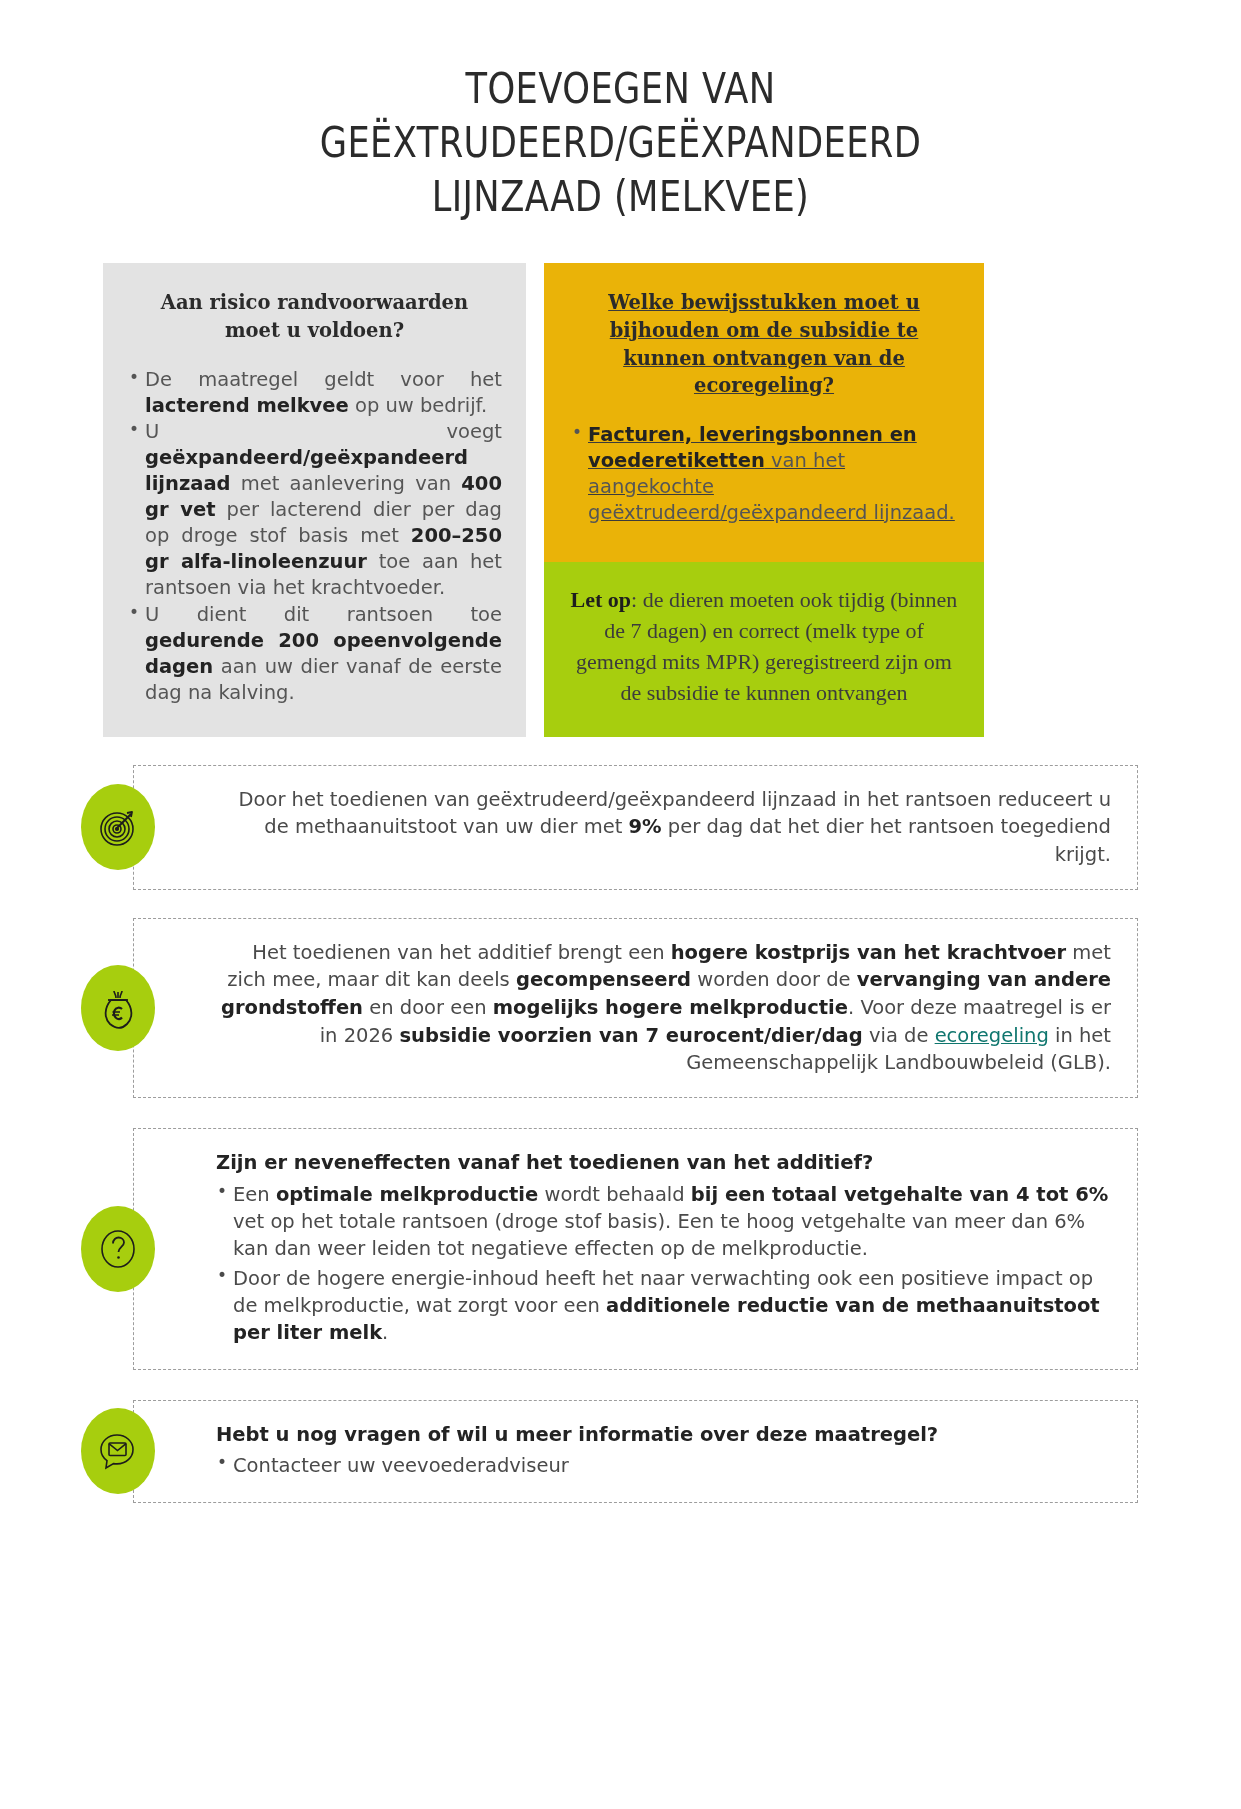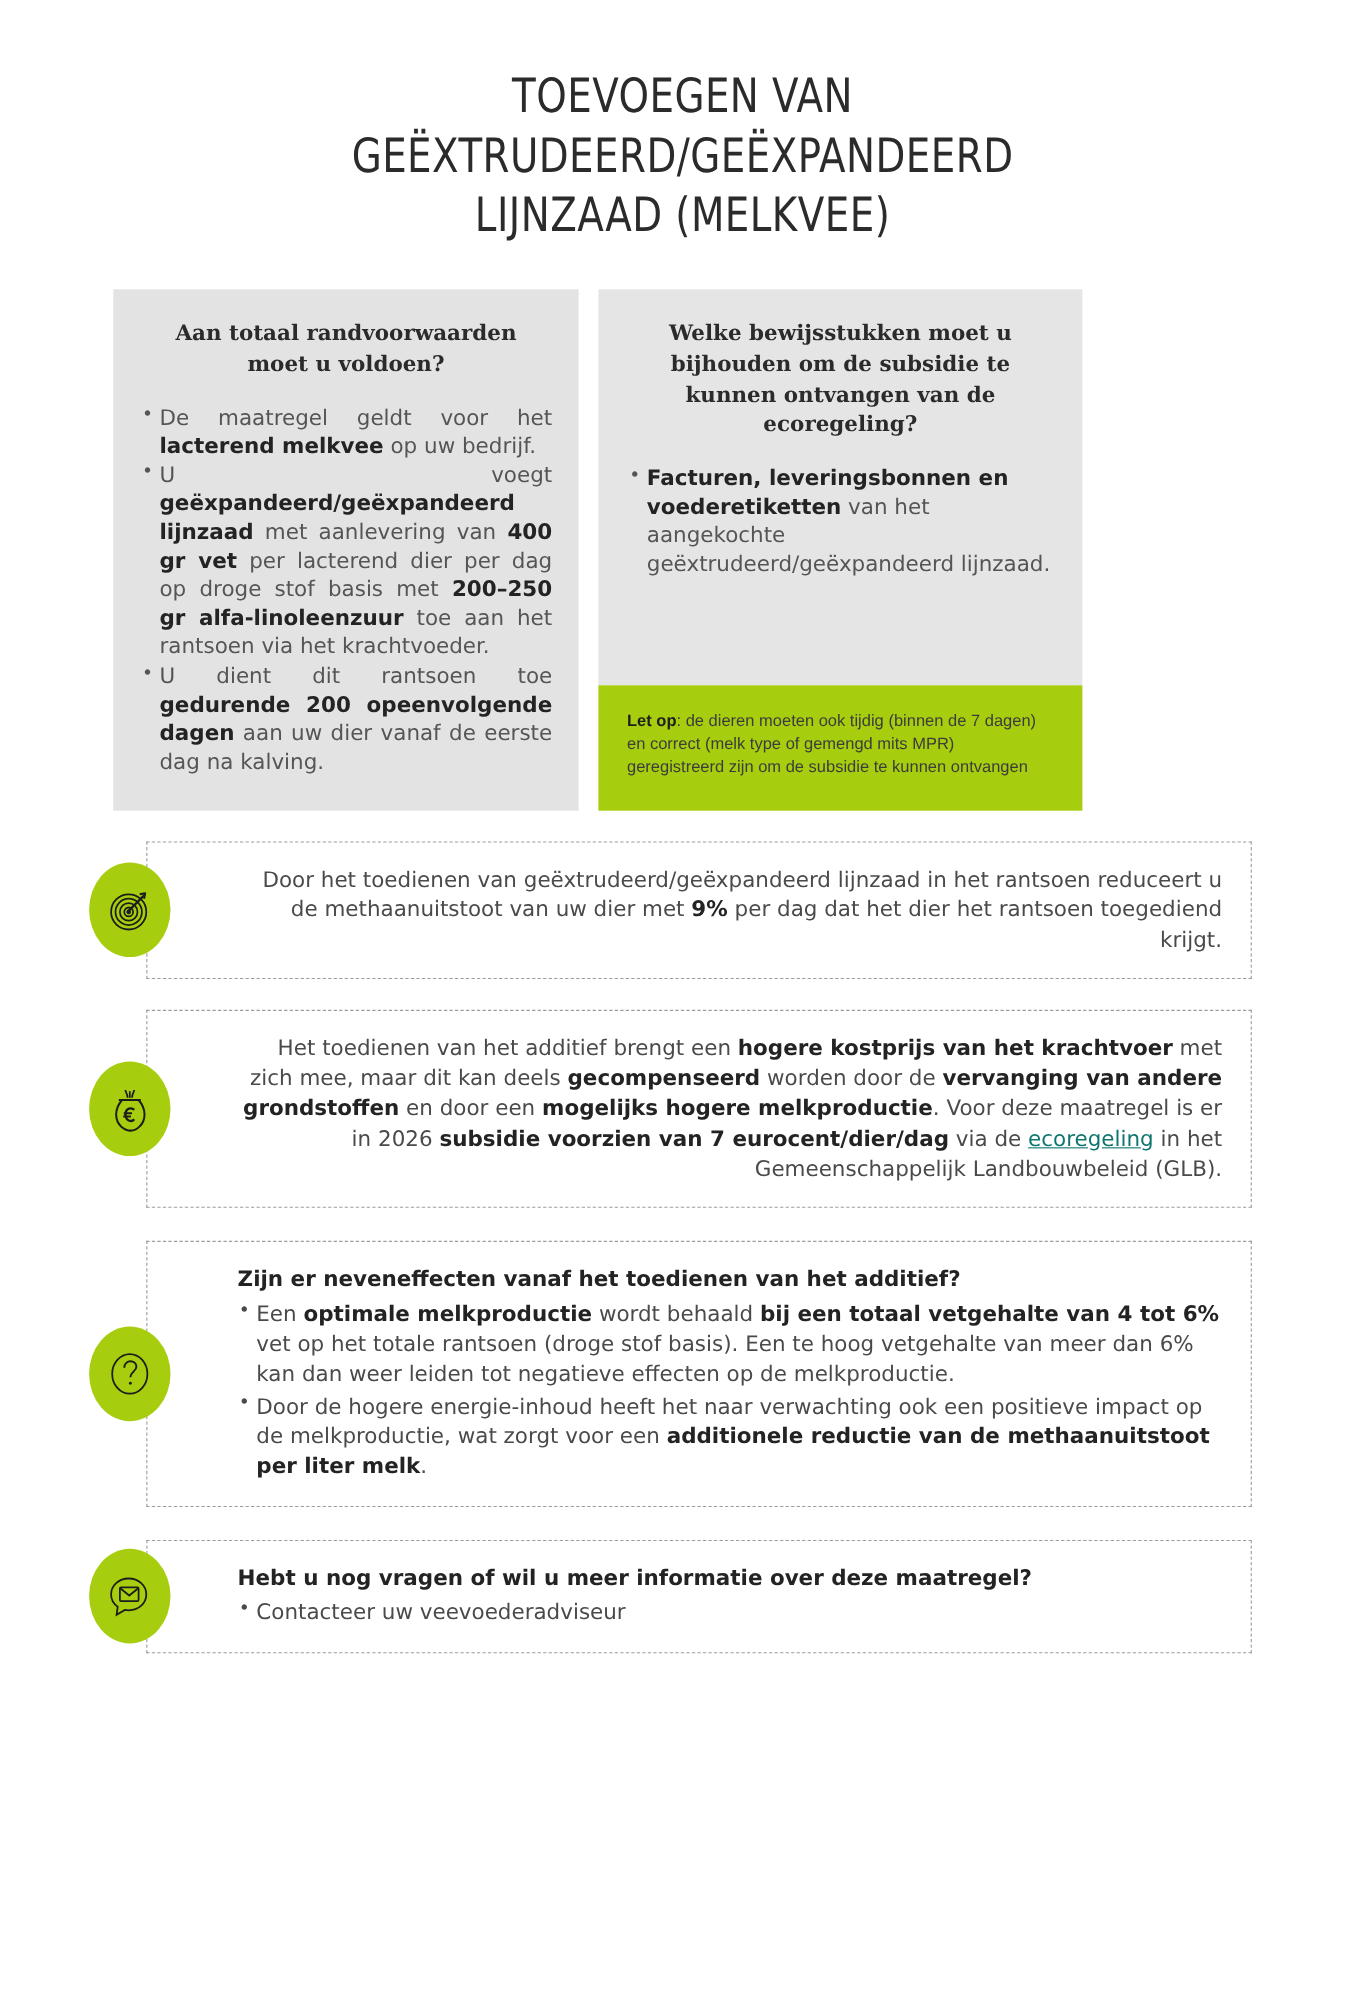--- a/index.html
+++ b/index.html
@@ -47,24 +47,25 @@
     padding: 26px 24px 30px 24px;
     box-sizing: border-box;
   }
   .col-right {
     width: 440px;
     display: flex;
     flex-direction: column;
     box-sizing: border-box;
   }
   .col-right-grey {
-    background: #e5e5e5;
+    background: #eab308;
     padding: 26px 26px 22px 26px;
     flex: 1 1 auto;
     box-sizing: border-box;
+    text-decoration: underline;
   }
   .col-right-green {
     background: #a7ce0e;
     padding: 22px 26px 28px 26px;
     box-sizing: border-box;
   }
 
   .box-heading {
     font-family: "DejaVu Serif", serif;
     font-weight: bold;
@@ -96,24 +97,25 @@
     position: absolute;
     left: 2px;
     top: -1px;
     color: #555555;
     font-size: 17px;
   }
   .col-left ul.box-list > li { text-align: justify; }
   b, strong { color: #232323; font-weight: bold; }
 
   .green-note {
-    font-size: 15px;
+    font-size: 22px;
     line-height: 1.42;
     color: #3c3c3c;
-    font-family: Liberation Sans, sans-serif;
+    font-family: Liberation Serif, serif;
+    text-align: center;
   }
   .green-note b { color: #1e1e1e; }
 
   
   .info-row {
     position: relative;
     margin: 0 103px 0 133px;
     border: 1px dashed #9d9d9d;
     box-sizing: border-box;
     display: flex;
@@ -180,21 +182,21 @@
   .gap-top { height: 28px; }
 </style>
 </head>
 <body>
 
 <h1 class="page-title">TOEVOEGEN VAN GEËXTRUDEERD/GEËXPANDEERD LIJNZAAD (MELKVEE)</h1>
 
 <div class="cols">
 
   <div class="col col-left">
-    <div class="box-heading">Aan totaal randvoorwaarden moet u voldoen?</div>
+    <div class="box-heading">Aan risico randvoorwaarden moet u voldoen?</div>
     <ul class="box-list">
       <li>De maatregel geldt voor het <b>lacterend melkvee</b> op uw bedrijf.</li>
       <li>U voegt <b>geëxpandeerd/geëxpandeerd lijnzaad</b> met aanlevering van <b>400 gr vet</b> per lacterend dier per dag  op droge stof basis met <b>200–250 gr alfa-linoleenzuur</b> toe aan het rantsoen via het krachtvoeder.</li>
       <li>U dient dit rantsoen toe <b>gedurende 200 opeenvolgende dagen</b> aan uw dier vanaf de eerste dag na kalving.</li>
     </ul>
   </div>
 
   <div class="col col-right">
     <div class="col-right-grey">
       <div class="box-heading">Welke bewijsstukken moet u bijhouden om de subsidie te kunnen ontvangen van de ecoregeling?</div>

